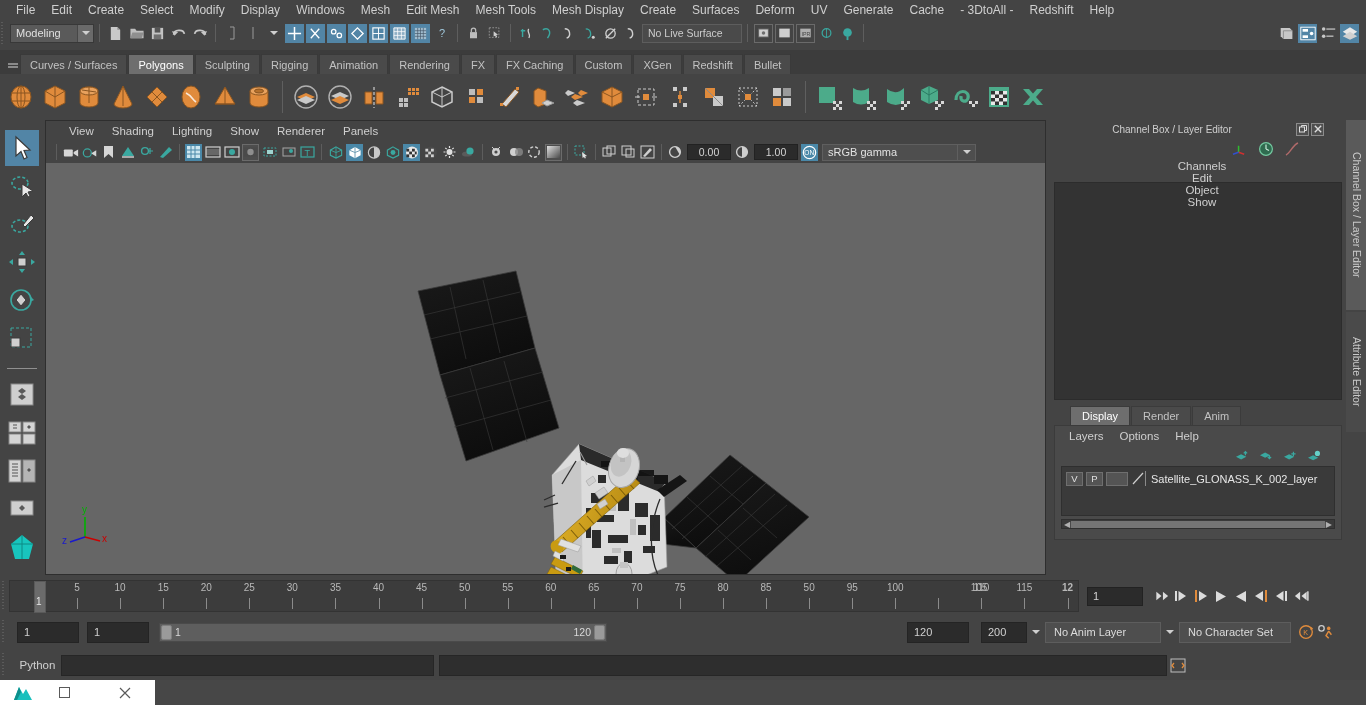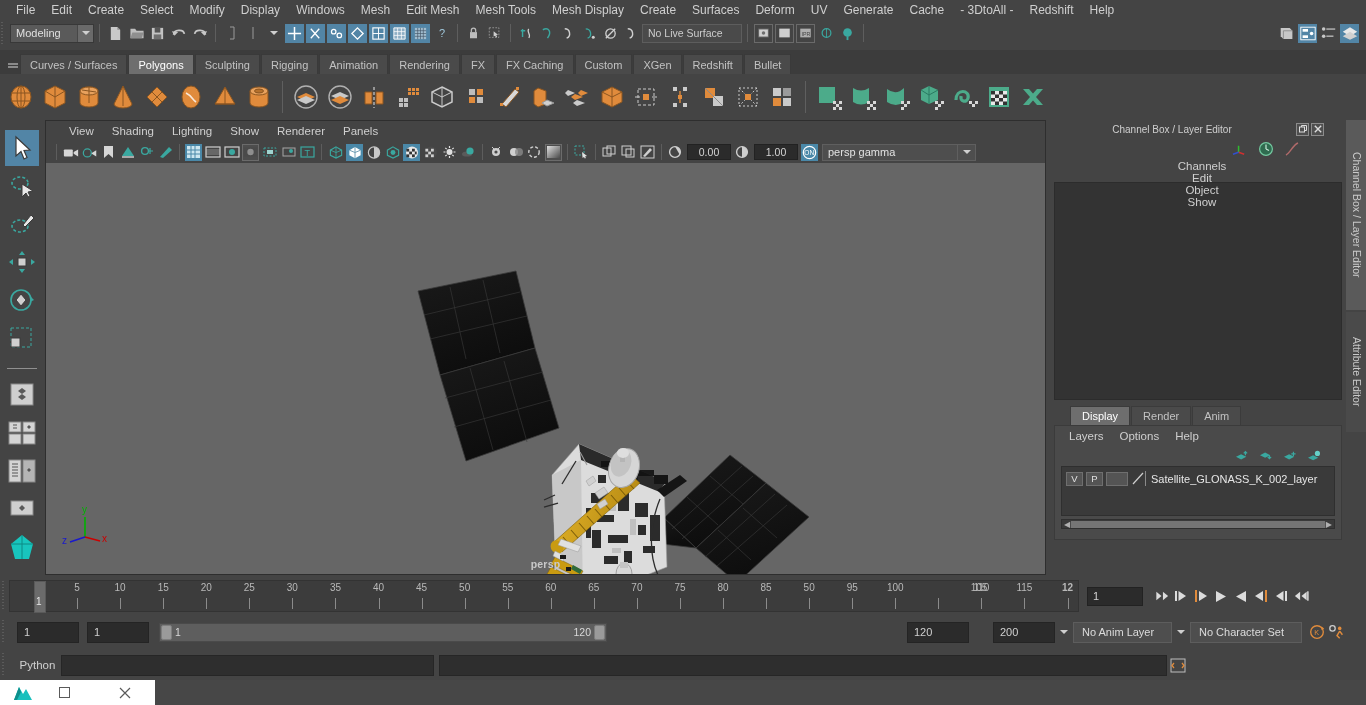--- a/index.html
+++ b/index.html
@@ -1053,21 +1053,21 @@
             <path d="M7 1.6 v10.8 a5.4 5.4 0 0 0 0 -10.8" fill="#cfcfcf"></path>
           </svg>
       </div>
       <div class="numfield">1.00</div>
       <div class="vbtn on">
         <svg width="17" height="15" viewBox="0 0 18 16">
             <circle cx="9" cy="8" r="6.6" fill="none" stroke="#ffffff" stroke-width="1.3"></circle>
             <text x="3.5" y="11" font-size="7" fill="#ffffff" font-family="sans-serif">ON</text>
           </svg>
       </div>
-      <div class="cmfield">persp gamma</div>
+      <div class="cmfield">sRGB gamma</div>
       <div class="cmarrow">
           <i class="tri-d"></i>
         </div>
     </div>
 
     <div class="canvas">
       <svg width="999" height="411" viewBox="0 0 999 411" style="position:absolute;left:0;top:0;">
         <rect width="999" height="411" fill="#666666"></rect>
         <defs>
           <linearGradient id="panelg" x1="0" y1="0" x2="0.4" y2="1">
@@ -1225,21 +1225,20 @@
       <div class="axisgiz">
         <svg width="60" height="50" viewBox="0 0 60 50">
           <path d="M25 38 L25 18" stroke="#00b200" stroke-width="1.6"></path>
           <path d="M25 38 L40 42" stroke="#cc0000" stroke-width="1.6"></path>
           <path d="M25 38 L10 43" stroke="#1a1acc" stroke-width="1.6"></path>
           <text x="22" y="14" font-size="10" fill="#00b200" font-family="sans-serif">y</text>
           <text x="42" y="43" font-size="10" fill="#cc0000" font-family="sans-serif">x</text>
           <text x="2" y="45" font-size="10" fill="#1a1acc" font-family="sans-serif">z</text>
         </svg>
       </div>
-      <div class="persplabel">persp</div>
     </div>
   </div>
 
   <div class="rightpanel">
     <div class="rp-title">
       <span class="dotline"></span>
       <span style="font-size:10px;white-space:nowrap;">Channel Box / Layer Editor</span>
       <span class="dotline"></span>
       <span class="wbtn">
         <svg width="8" height="8" viewBox="0 0 8 8">
@@ -1459,25 +1458,25 @@
     <div class="tsgrip" style="height:24px"></div>
     <div class="rfield" style="width:62px;margin-left:8px;">1</div>
     <div class="rfield" style="width:62px;margin-left:8px;">1</div>
     <div class="rangebar" style="width:448px;margin-left:10px;">
       <span class="rhandle"></span>
       <span class="rtextL" style="margin-right:auto;">1</span>
       <span class="rtextR">120</span>
       <span class="rhandle"></span>
     </div>
     <div class="rfield" style="width:62px;margin-left:300px;">120</div>
-    <div class="rfield" style="width:62px;margin-left:24px;">200</div>
+    <div class="rfield" style="width:46px;margin-left:12px;">200</div>
     <div class="drop">
         <i class="tri-d"></i>
       </div>
-    <div class="selbox" style="width:99px;text-align:right;">No Anim Layer</div>
+    <div class="selbox" style="width:116px;text-align:right;">No Anim Layer</div>
     <div class="drop">
         <i class="tri-d"></i>
       </div>
     <div class="selbox" style="width:112px;">No Character Set</div>
     <div class="pbtn" style="margin-left:6px;">
       <svg width="19" height="18" viewBox="0 0 20 18">
           <circle cx="10" cy="9" r="7" fill="none" stroke="#e08b3c" stroke-width="1.5"></circle>
           <text x="7" y="12" font-size="8" fill="#e08b3c" font-family="sans-serif">K</text>
           <path d="M15 3 l3 2 -3 2" fill="#e08b3c"></path>
         </svg>

